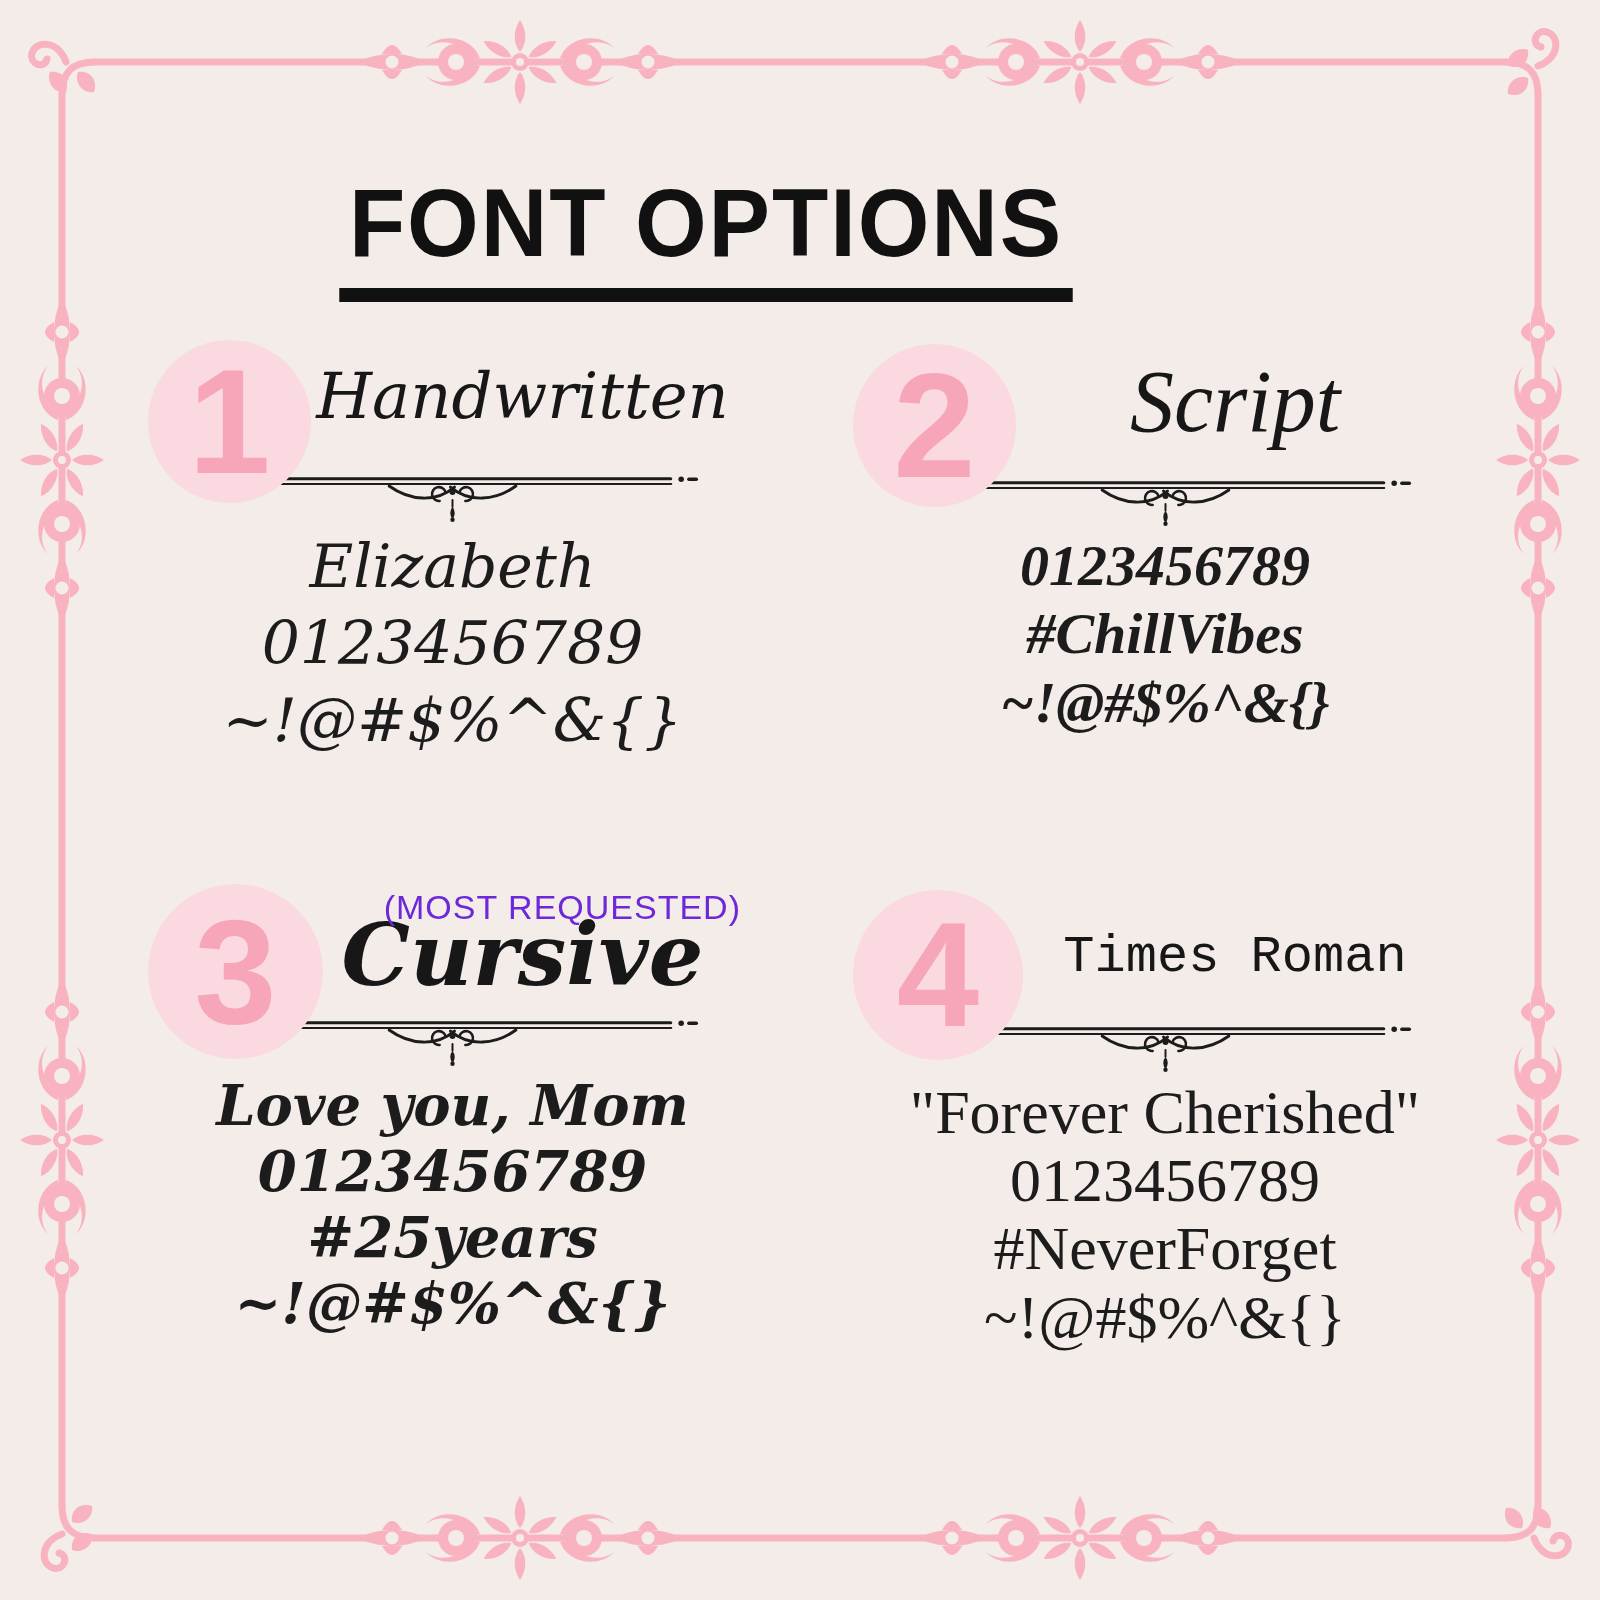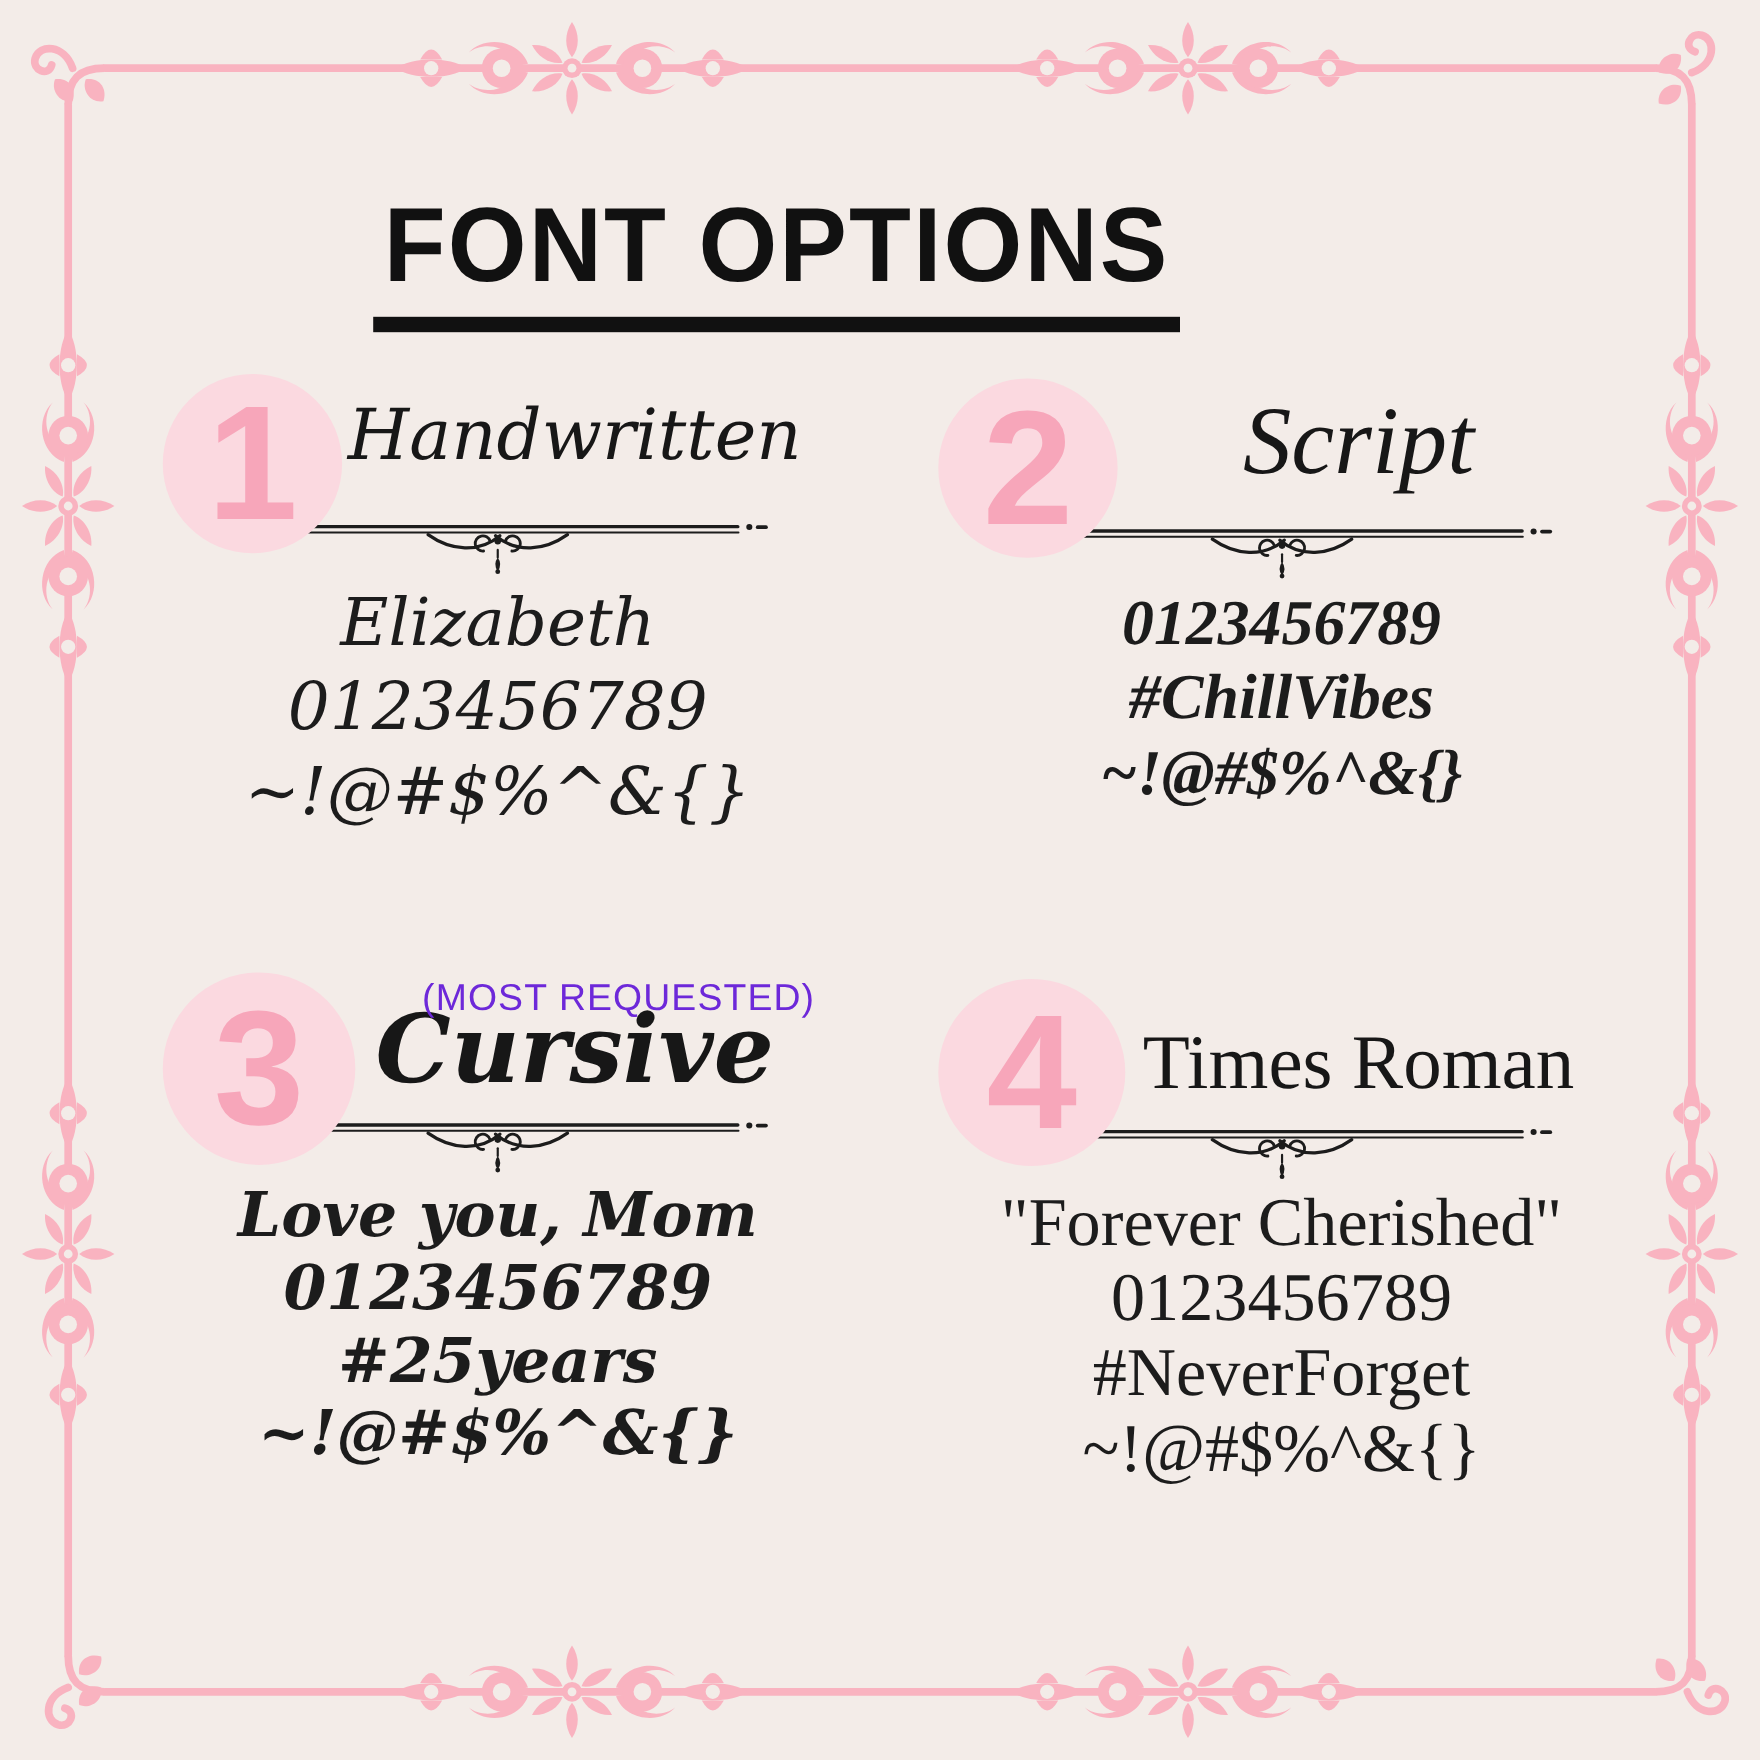--- a/index.html
+++ b/index.html
@@ -59,22 +59,22 @@
   }
   .name-script{
     font-family:"Liberation Serif", serif;
     font-style:italic;font-size:88px;line-height:1.0;padding-top:16px;
   }
   .name-cursive{
     font-family:"DejaVu Serif", serif;
     font-style:italic;font-weight:bold;font-size:86px;line-height:1.0;padding-top:30px;
   }
   .name-times{
-    font-family:Liberation Serif, serif;
-    font-size:70px;line-height:1.0;padding-top:44px;
+    font-family:Liberation Mono, monospace;
+    font-size:52px;line-height:1.0;padding-top:44px;
   }
   .badge{
     position:absolute;top:6px;right:24px;
     font-family:"Liberation Sans", sans-serif;
     font-size:34px;letter-spacing:1px;
     color:#6d28d9;white-space:nowrap;
   }
   svg.divider{display:block;margin:8px auto 0 auto;width:495px;height:64px;}
   .samples{text-align:center;margin-top:2px;}
   .samples div{white-space:nowrap;}

